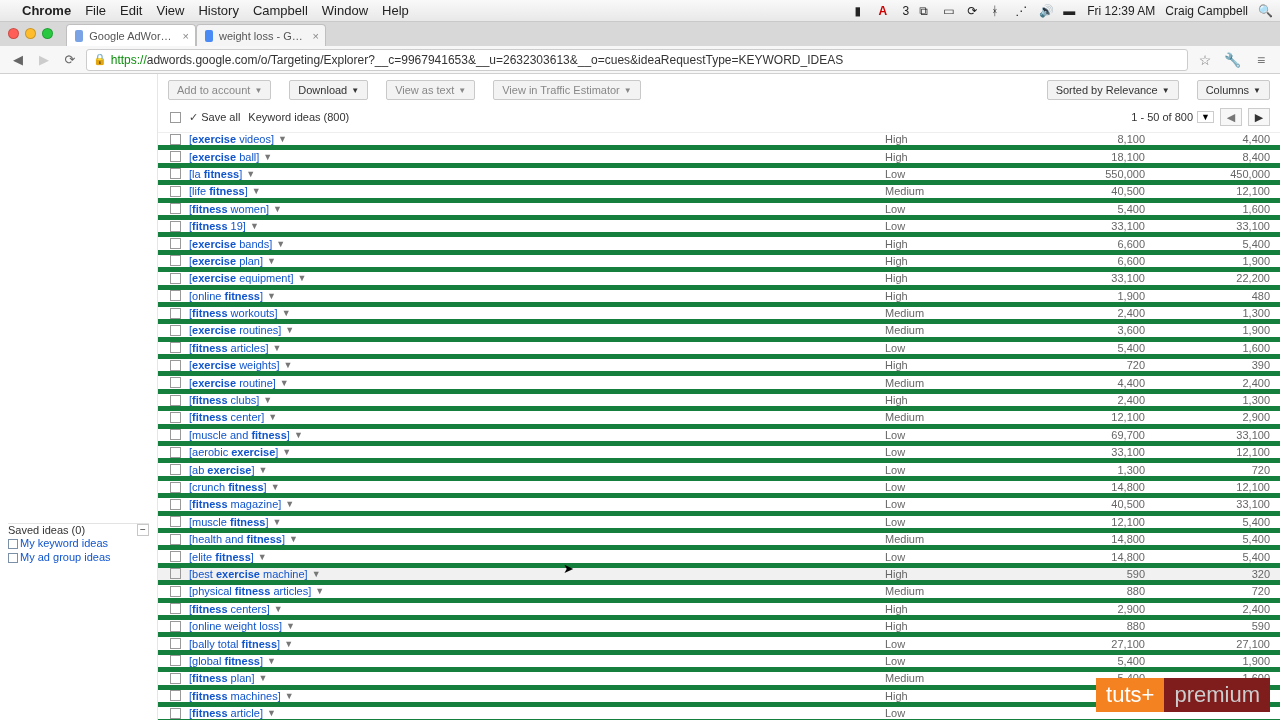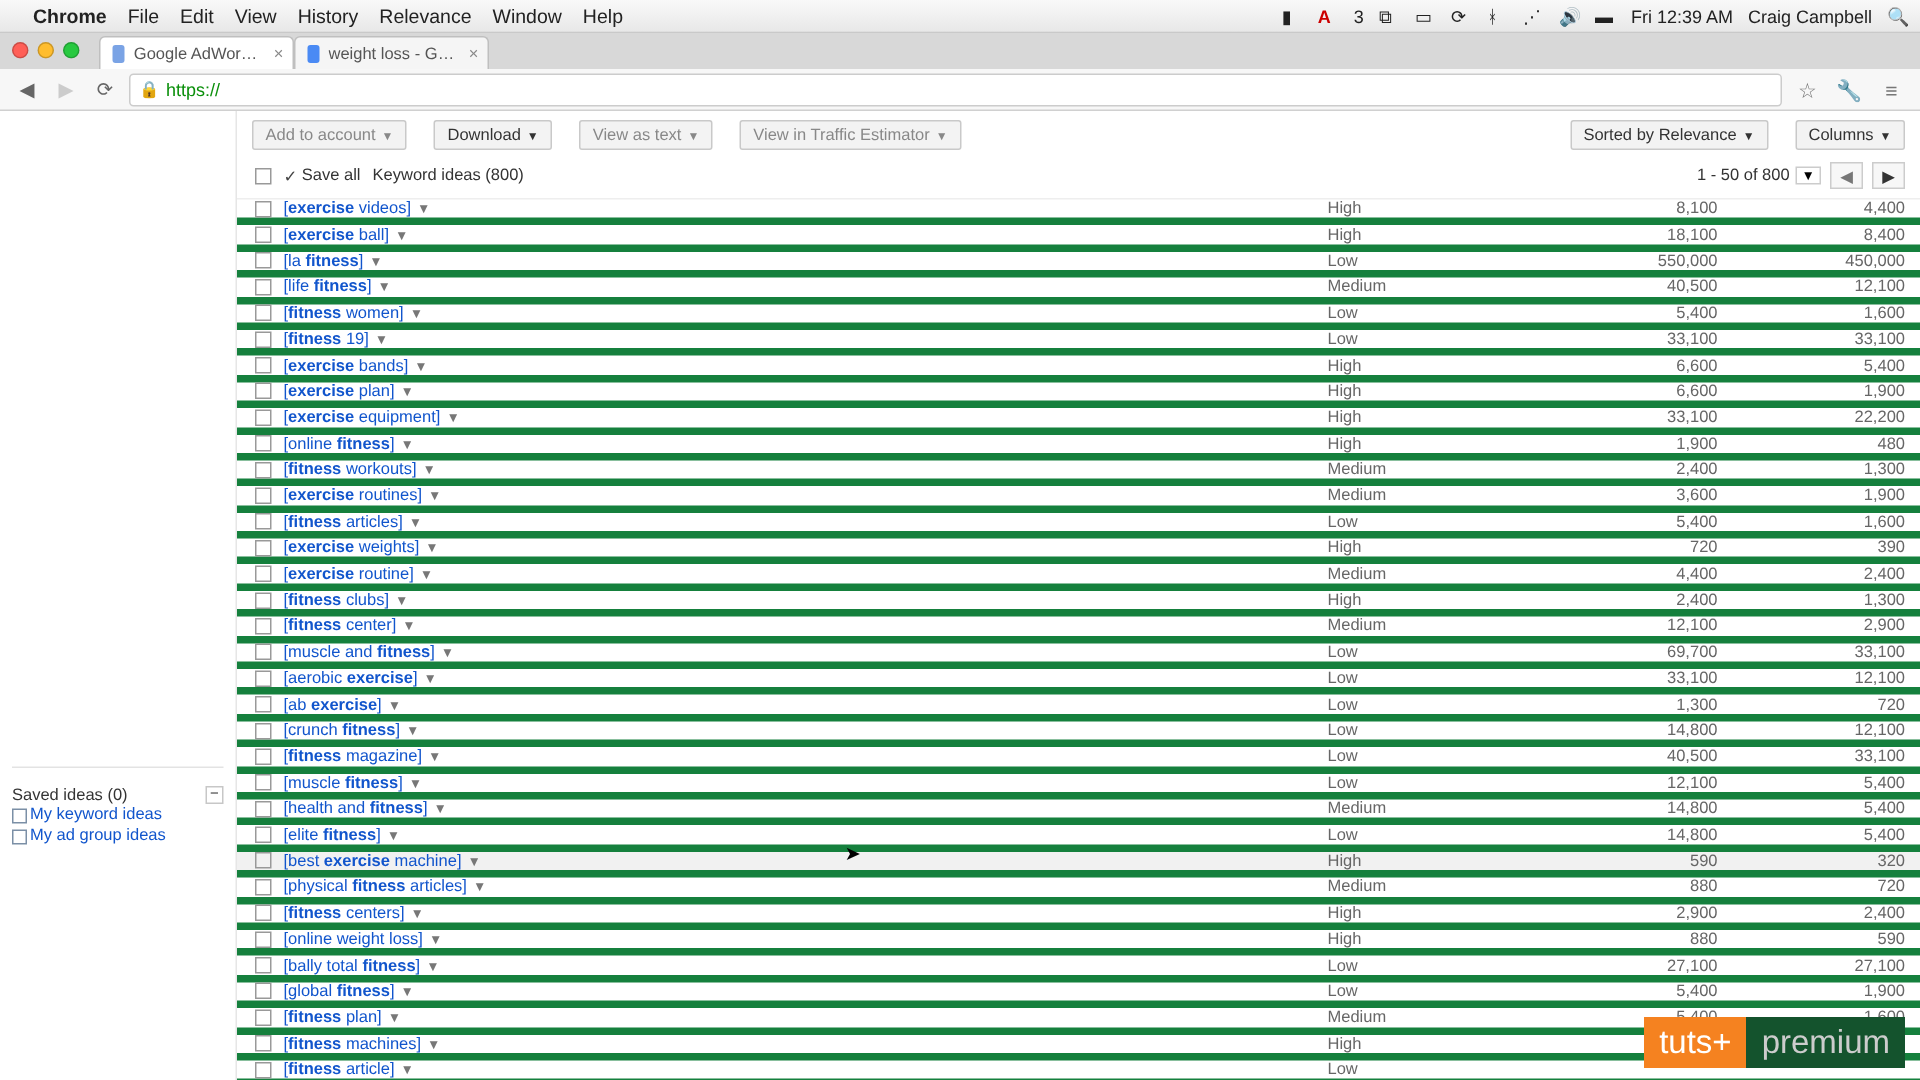--- a/index.html
+++ b/index.html
@@ -30,21 +30,21 @@
   .navbtn { width:20px; height:20px; display:flex;align-items:center;justify-content:center; color:#666; font-size:13px; }
   .urlbox { flex:1; height:22px; background:#fff; border:1px solid #ccc; border-radius:3px; display:flex; align-items:center; padding:0 6px; font-size:12px; color:#0a8f0a; overflow:hidden;white-space:nowrap;}
   .urlbox .lock { font-size:11px; margin-right:4px; color:#0a8f0a;}
   .urlbox .black { color:#333;}
   .iconbtn { width:22px;height:22px;display:flex;align-items:center;justify-content:center;color:#777;font-size:14px;}
 
   
   .page { display:flex; height: calc(720px - 22px - 24px - 28px); }
   .leftcol { width:158px; border-right:1px solid #e6e6e6; position:relative; background:#fff;}
   .saved { position:absolute; bottom:150px; left:0; right:0; padding:6px 8px; font-size:11px; }
-  .saved-head { display:flex; justify-content:space-between; align-items:flex-end; color:#333; border-top:1px solid #e3e3e3; padding-top:12px;margin-top:20px;}
+  .saved-head { display:flex; justify-content:space-between; align-items:flex-end; color:#333; border-top:1px solid #e3e3e3; padding-top:0;margin-top:20px;}
   .saved-head .minus { width:12px;height:12px;border:1px solid #c7c7c7;text-align:center;line-height:10px;font-size:10px;}
   .saved-item { color:#1155cc; font-size:11px; padding:1px 0 1px 12px; position:relative;}
   .saved-item::before { content:''; position:absolute; left:0; top:3px; width:8px; height:8px; border:1px solid #7b8fa6;}
 
   .main { flex:1; position:relative; background:#fff; }
 
   
   .toolbar { display:flex; justify-content:space-between; padding:6px 10px 4px 10px; }
   .tb-left, .tb-right { display:flex; gap:18px; }
   .btn { display:flex; align-items:center; padding:3px 8px; border:1px solid #c9c9c9; background:#f3f3f3; font-size:11px; color:#888; border-radius:2px; gap:4px;}
@@ -75,34 +75,34 @@
   .row .comp { width:130px; color:#666;}
   .row .vol { width:130px; text-align:right; color:#666;}
   .row .vol2 { width:125px; text-align:right; color:#666;}
 
   
   .cursor { position:absolute; left:405px; top:487px; font-size:13px; pointer-events:none; color:#000;}
 
   
   .watermark { position:absolute; right:10px; bottom:8px; display:flex; font-family:Georgia, 'Times New Roman', serif; font-size:22px; }
   .watermark .a { background:#f58220; color:#fff; padding:4px 10px;}
-  .watermark .b { background:#14532d; color:#ccc; padding:4px 10px;}
+  .watermark .b { background:#7f1d1d; color:#ccc; padding:4px 10px;}
 </style>
 </head>
 <body>
 
 <div class="menubar">
   <div class="menubar-left">
     <span class="apple"></span>
     <span class="appname">Chrome</span>
     <span>File</span>
     <span>Edit</span>
     <span>View</span>
     <span>History</span>
-    <span>Relevance</span>
+    <span>Campbell</span>
     <span>Window</span>
     <span>Help</span>
   </div>
   <div class="menubar-right">
     <span class="ico">▮</span>
     <span class="ico" style="color:#c00;font-weight:bold;">A</span>
     <span>3</span>
     <span class="ico">⧉</span>
     <span class="ico">▭</span>
     <span class="ico">⟳</span>
@@ -136,20 +136,21 @@
   </div>
 </div>
 
 <div class="urlrow">
   <div class="navbtn">◀</div>
   <div class="navbtn" style="color:#ccc;">▶</div>
   <div class="navbtn">⟳</div>
   <div class="urlbox">
     <span class="lock">🔒</span>
     <span>https://</span>
+      <span class="black">adwords.google.com/o/Targeting/Explorer?__c=9967941653&amp;__u=2632303613&amp;__o=cues&amp;ideaRequestType=KEYWORD_IDEAS</span>
   </div>
   <div class="iconbtn">☆</div>
   <div class="iconbtn">🔧</div>
   <div class="iconbtn">≡</div>
 </div>
 
 <div class="page">
   <div class="leftcol">
     <div class="saved">
       <div class="saved-head">

